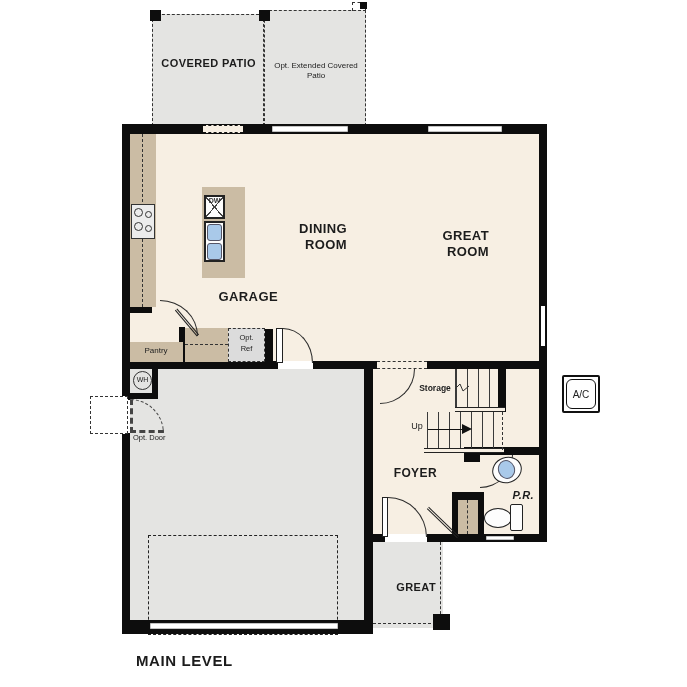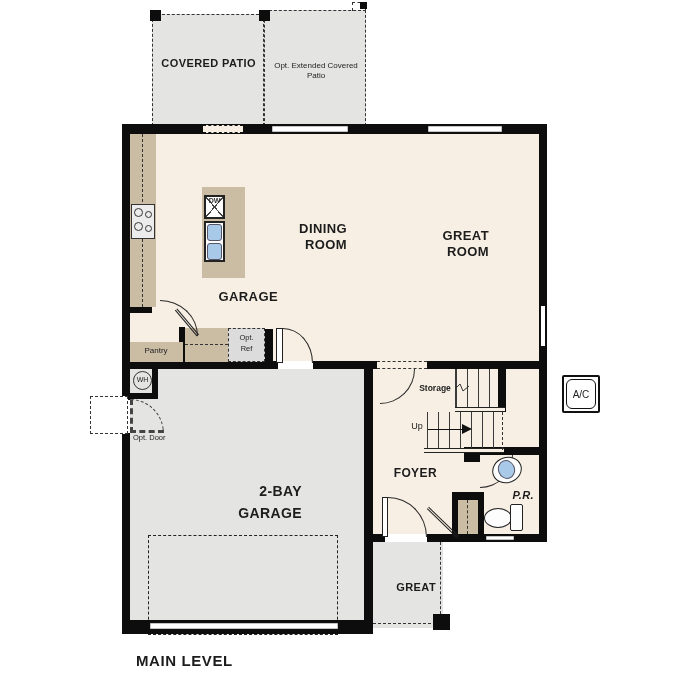--- a/index.html
+++ b/index.html
@@ -149,21 +149,20 @@
   <div class="dbl" style="left:422px;top:521px;width:42px;height:3px;transform:rotate(44deg);"></div>
 
   <div class="leaf" style="left:382px;top:497px;width:6px;height:40px;"></div>
   <div class="arc-tr" style="left:388px;top:497px;width:39px;height:40px;"></div>
 
   <div class="circ" style="left:133px;top:371px;width:19px;height:19px;background:var(--c-ext,#e4e4e2);"></div>
   <div class="sm" style="left:133px;top:376px;width:19px;font-size:7px;">WH</div>
   <div class="dashbox" style="left:90px;top:396px;width:38px;height:38px;background:#fff;"></div>
   <div class="arc-tr arc-dash" style="left:130px;top:399px;width:34px;height:34px;"></div>
   <div class="sm" style="left:128px;top:433px;width:38px;font-size:7.5px;line-height:1.4;text-align:left;padding-left:5px;">Opt. Door</div>
-  <div class="lbl" style="left:210px;top:481px;width:92px;font-size:14px;line-height:1.55;">2-BAY GARAGE</div>
 
   <div class="lbl" style="left:380px;top:581px;width:56px;font-size:11px;">GREAT</div>
 
   <div style="left:562px;top:375px;width:38px;height:38px;background:#fff;border:2px solid #111;border-radius:2px;"></div>
   <div style="left:566px;top:379px;width:30px;height:30px;border:1px solid #111;border-radius:6px;"></div>
   <div class="sm" style="left:566px;top:389px;width:30px;font-size:10px;">A/C</div>
 
   <div class="lbl" style="left:136px;top:652px;width:140px;font-size:15px;text-align:left;letter-spacing:.6px;">MAIN LEVEL</div>
 
 </div>

